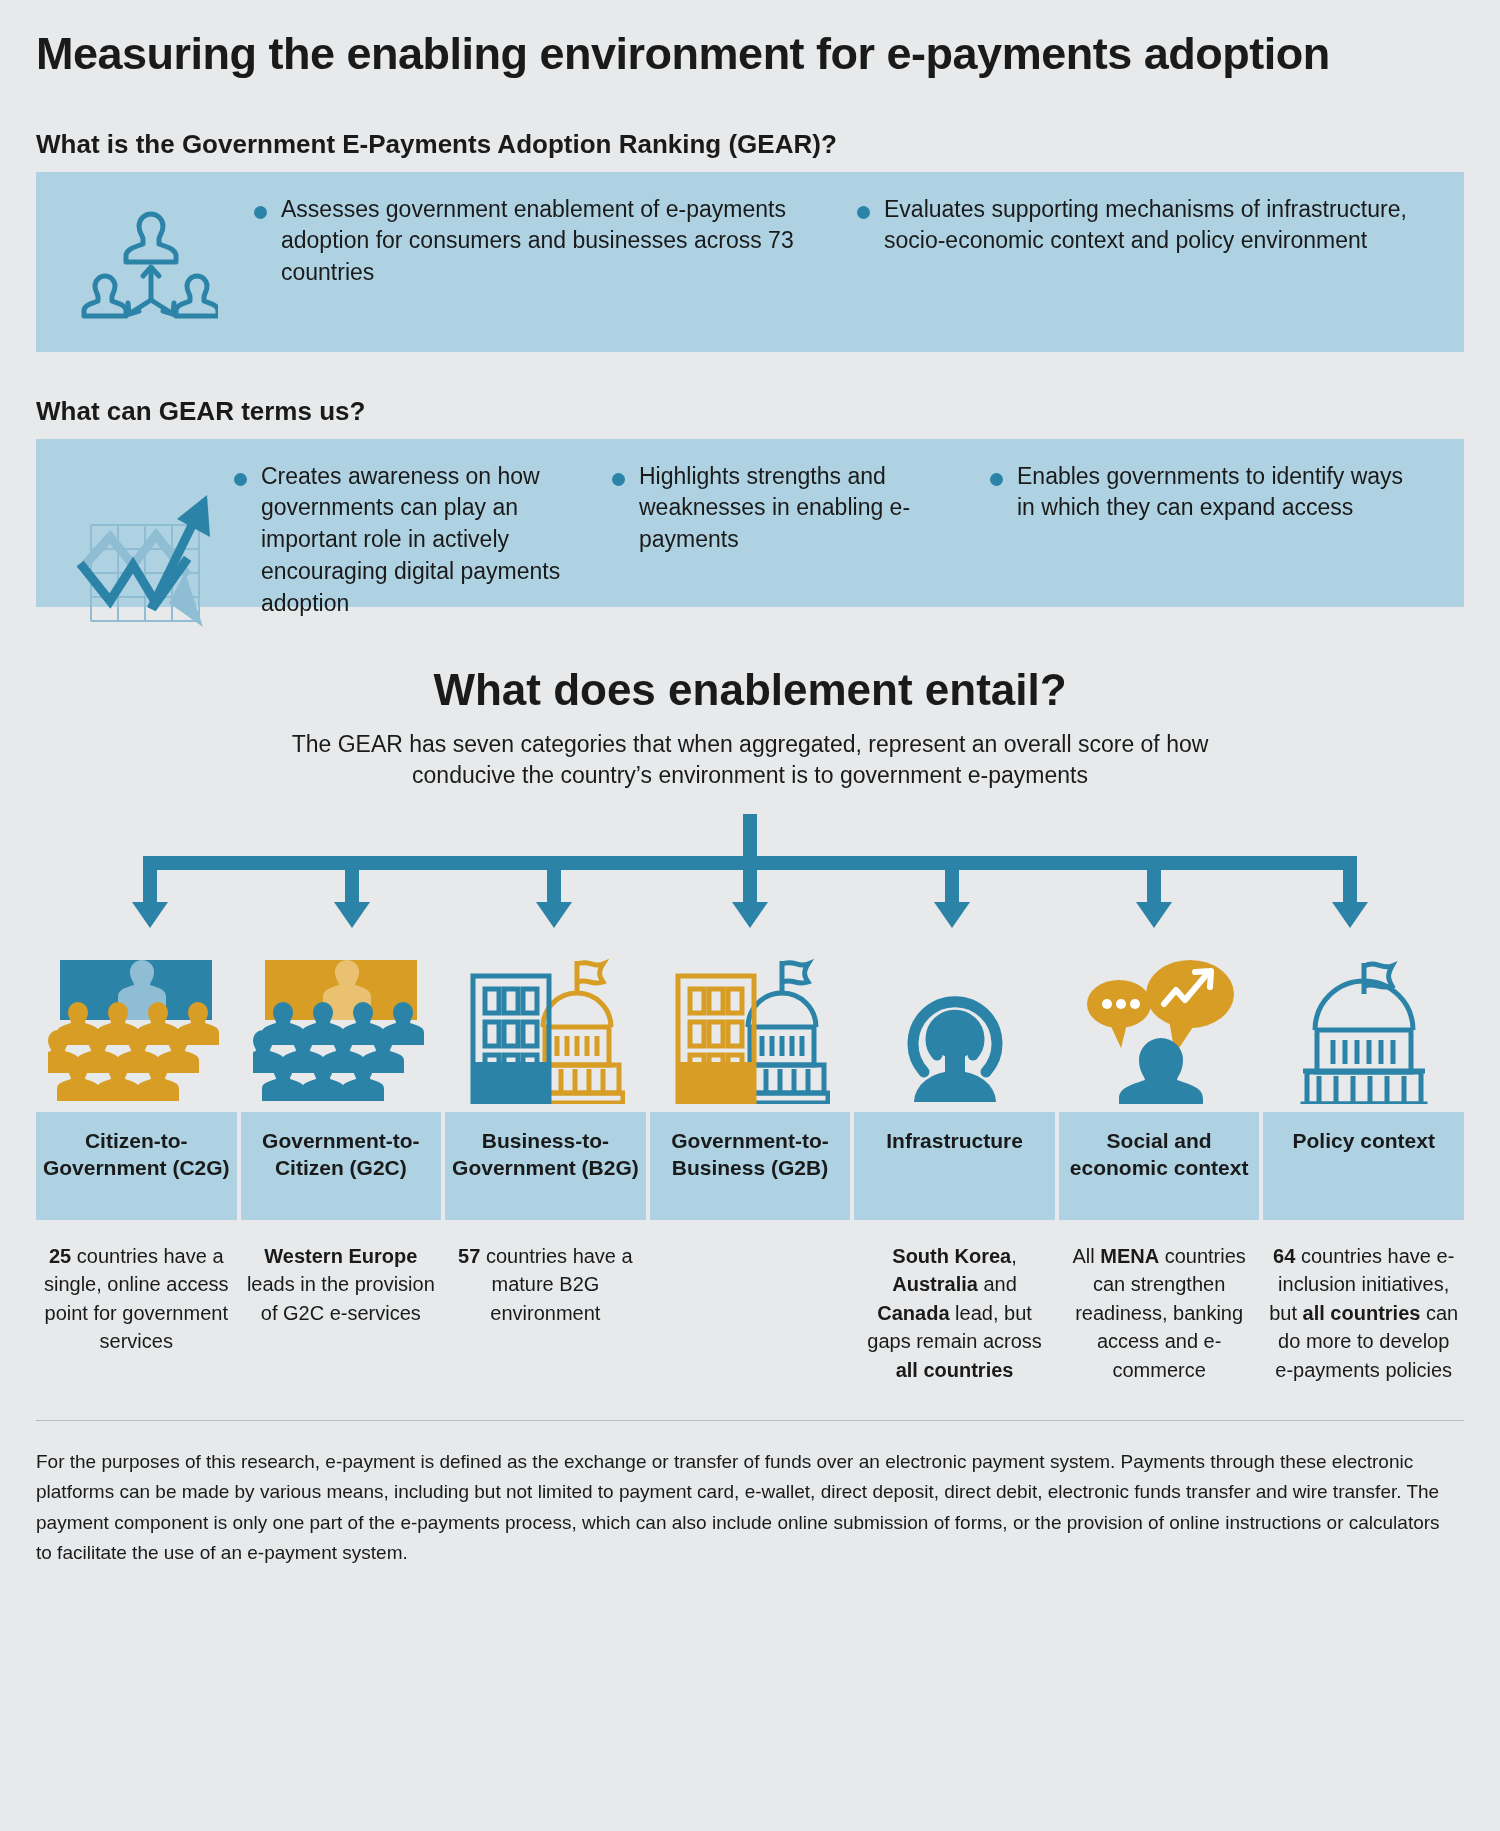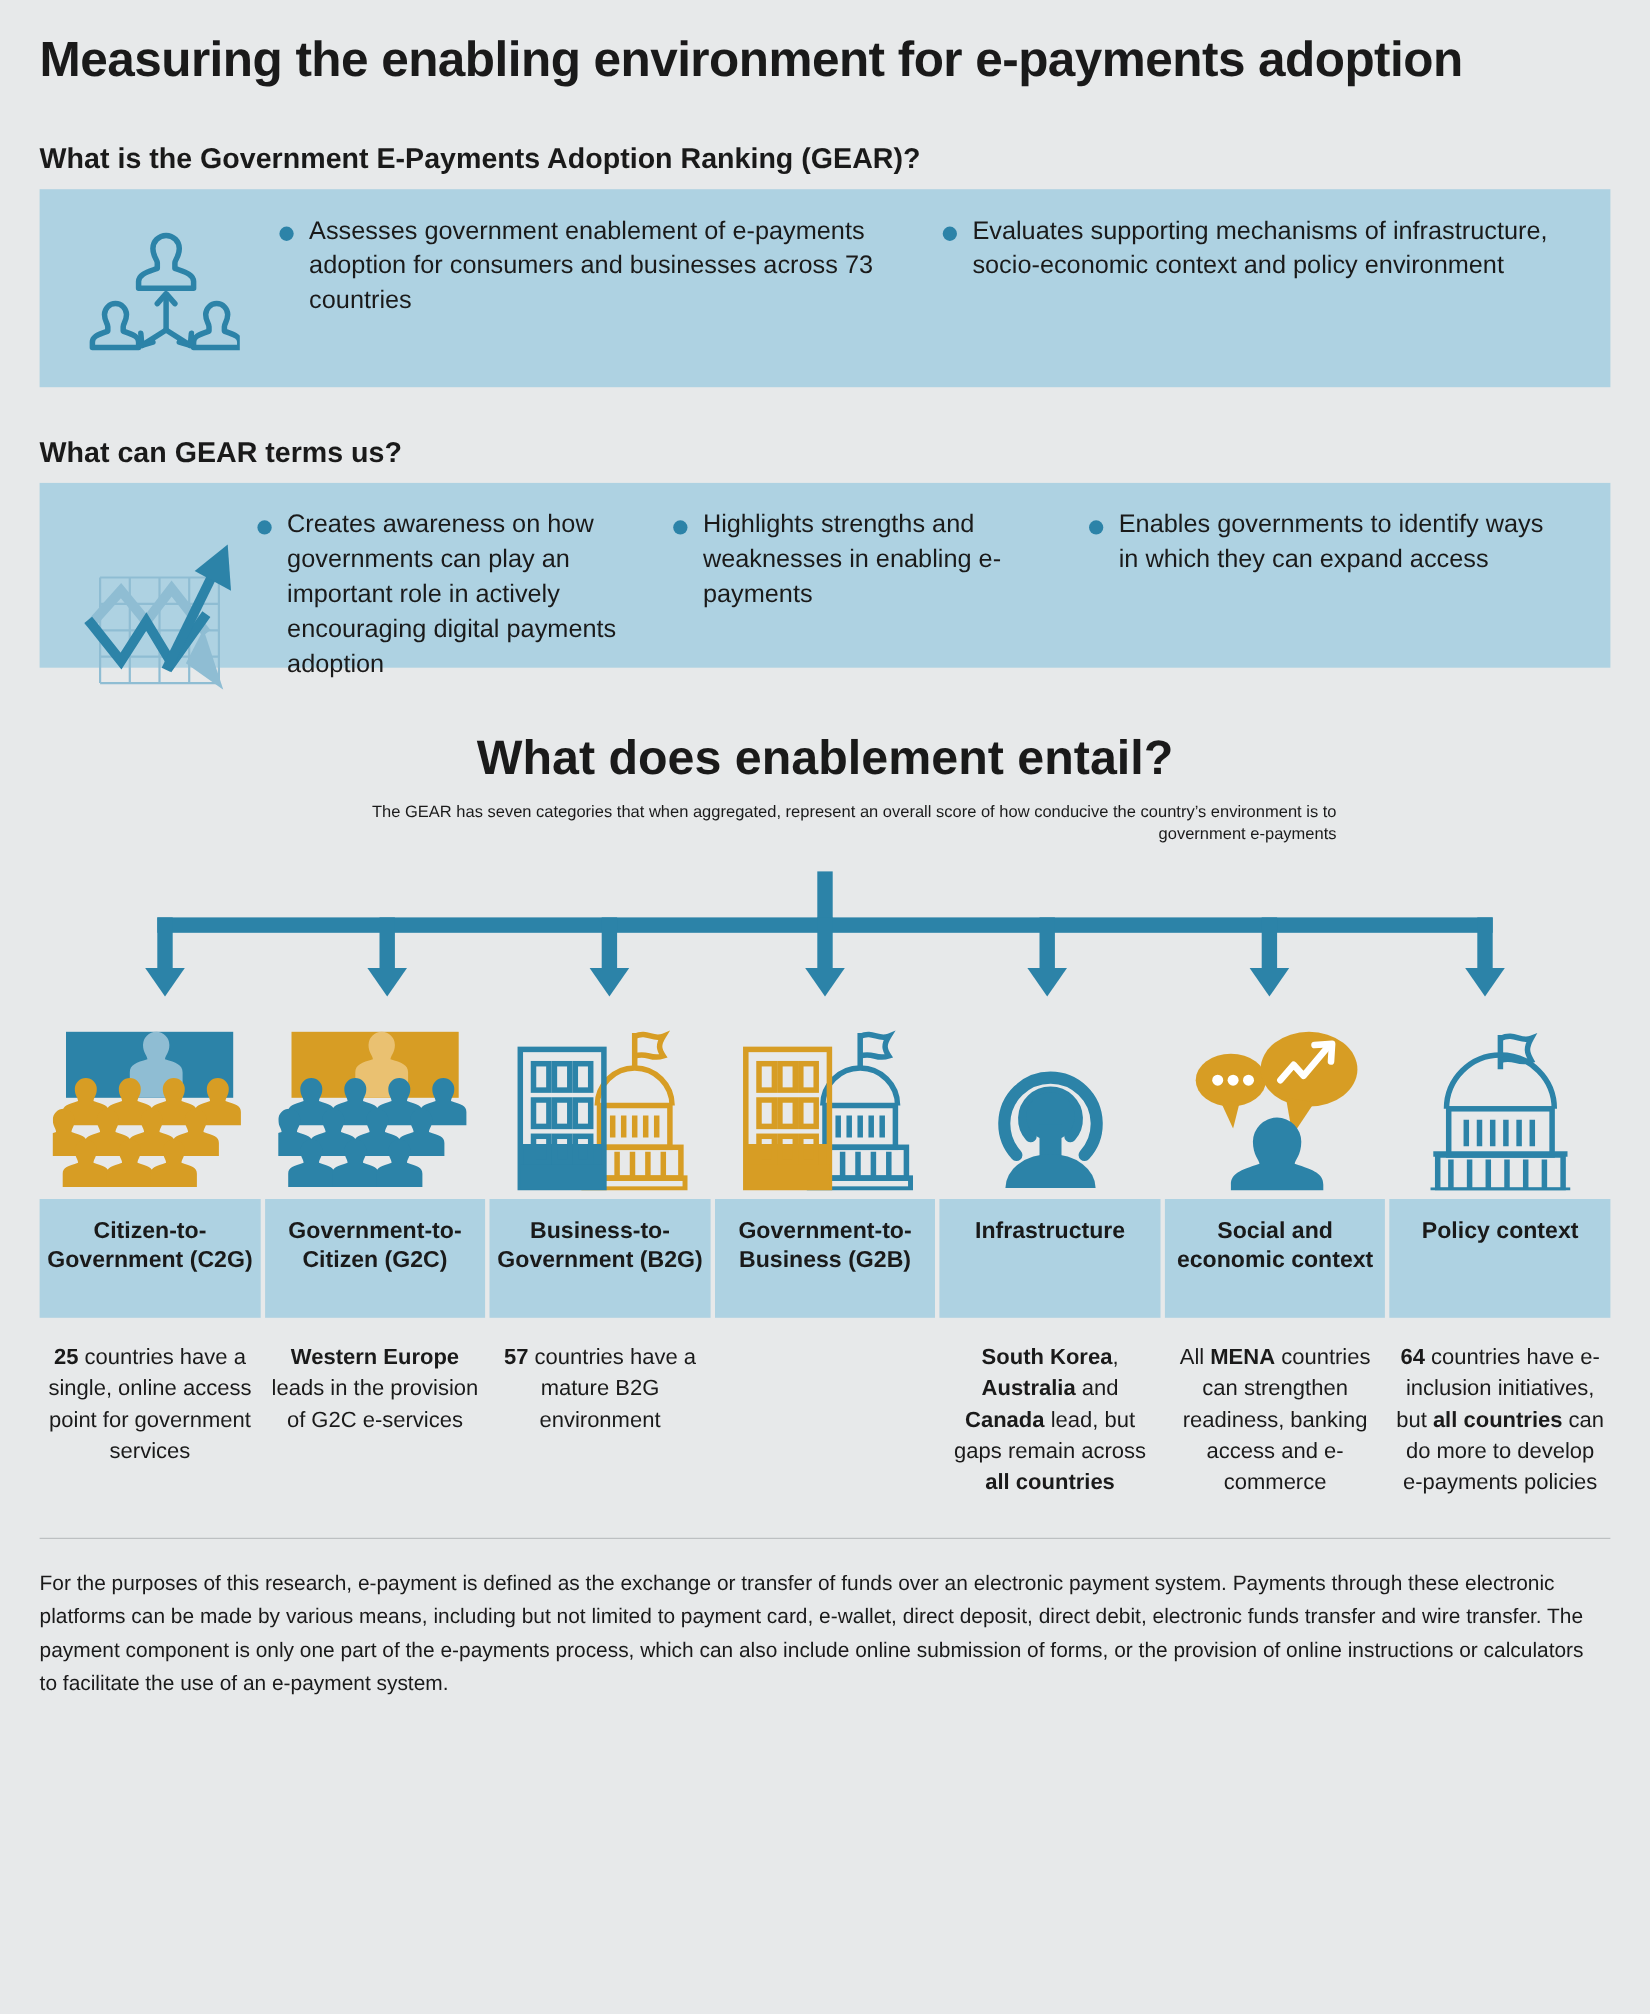--- a/index.html
+++ b/index.html
@@ -39,26 +39,26 @@
     flex:0 0 auto;width:13px;height:13px;border-radius:50%;
     background:#2c83a8;margin-top:12px;margin-right:14px;
   }
   .btext{font-size:23px;line-height:1.38;}
 
   
   .flow-title{
     text-align:center;font-size:44px;font-weight:bold;margin:58px 0 14px 0;
   }
   .flow-sub{
-    text-align:right;font-size:15px;line-height:1.38;margin:0 auto;max-width:930px;
+    text-align:center;font-size:23px;line-height:1.38;margin:0 auto;max-width:930px;
   }
 
   .connector{position:relative;height:122px;margin-top:22px;}
 
-  .cats{display:flex;gap:4px;align-items:flex-start;}
+  .cats{display:flex;gap:4px;align-items:flex-start;justify-content:flex-end;}
   .cat{flex:1 1 0;min-width:0;display:flex;flex-direction:column;align-items:stretch;}
   .cat-icon{height:168px;display:flex;align-items:flex-end;justify-content:center;}
   .cat-label{
     background:#aed2e2;margin-top:8px;padding:16px 6px;
     text-align:center;font-weight:bold;font-size:21px;line-height:1.28;
     min-height:108px;box-sizing:border-box;
     display:flex;align-items:flex-start;justify-content:center;
   }
   .cat-label.single{align-items:flex-start;}
   .cat-desc{

